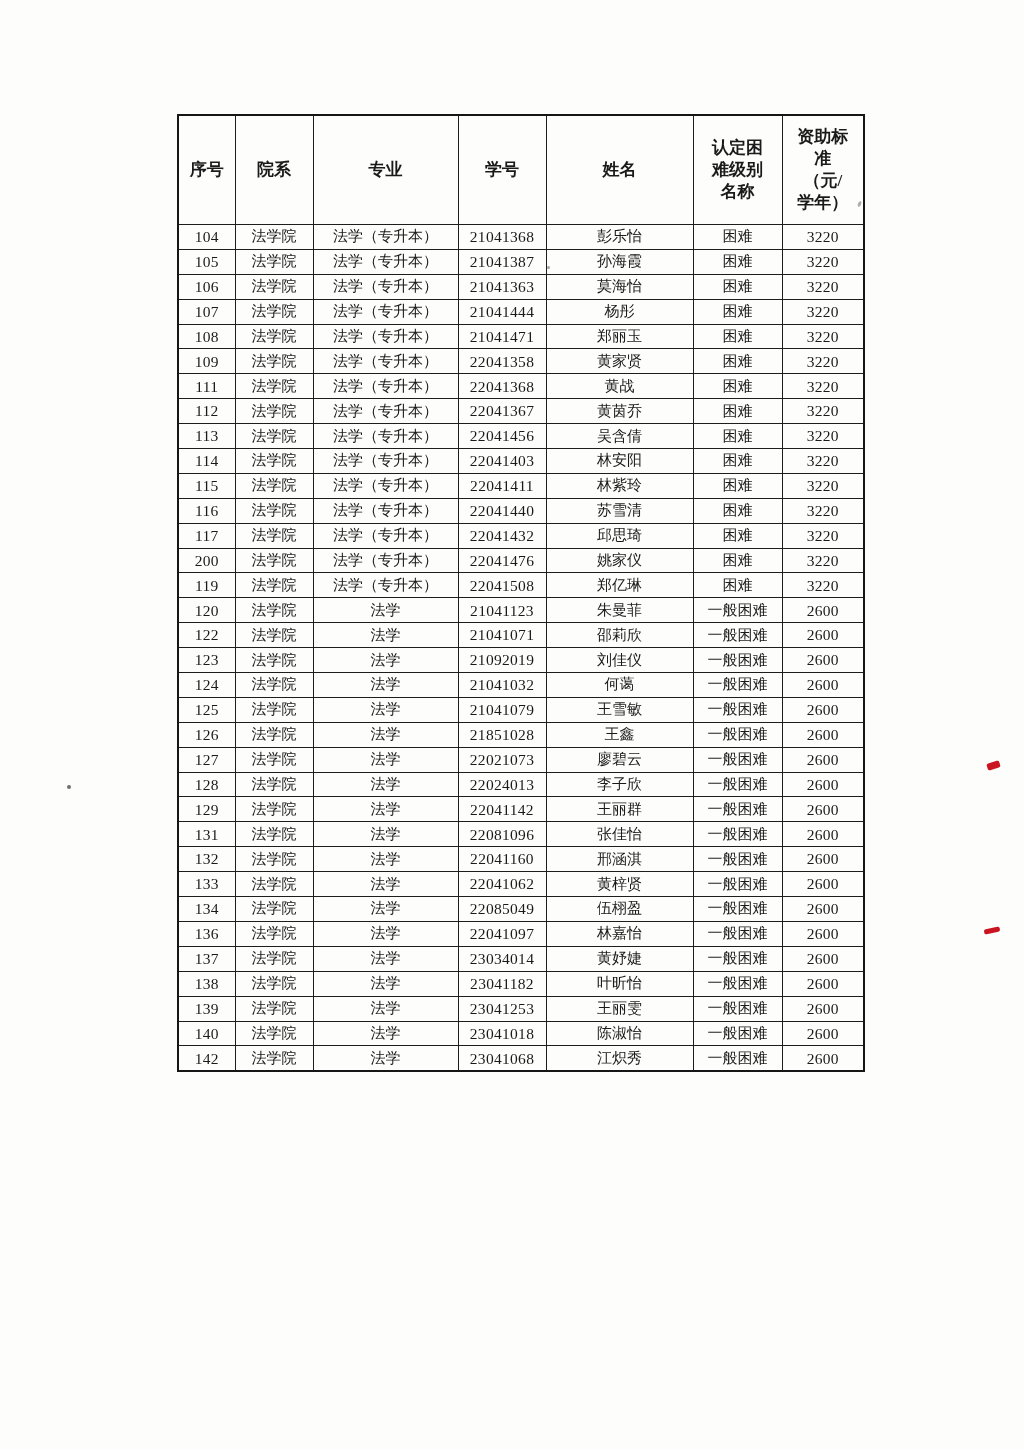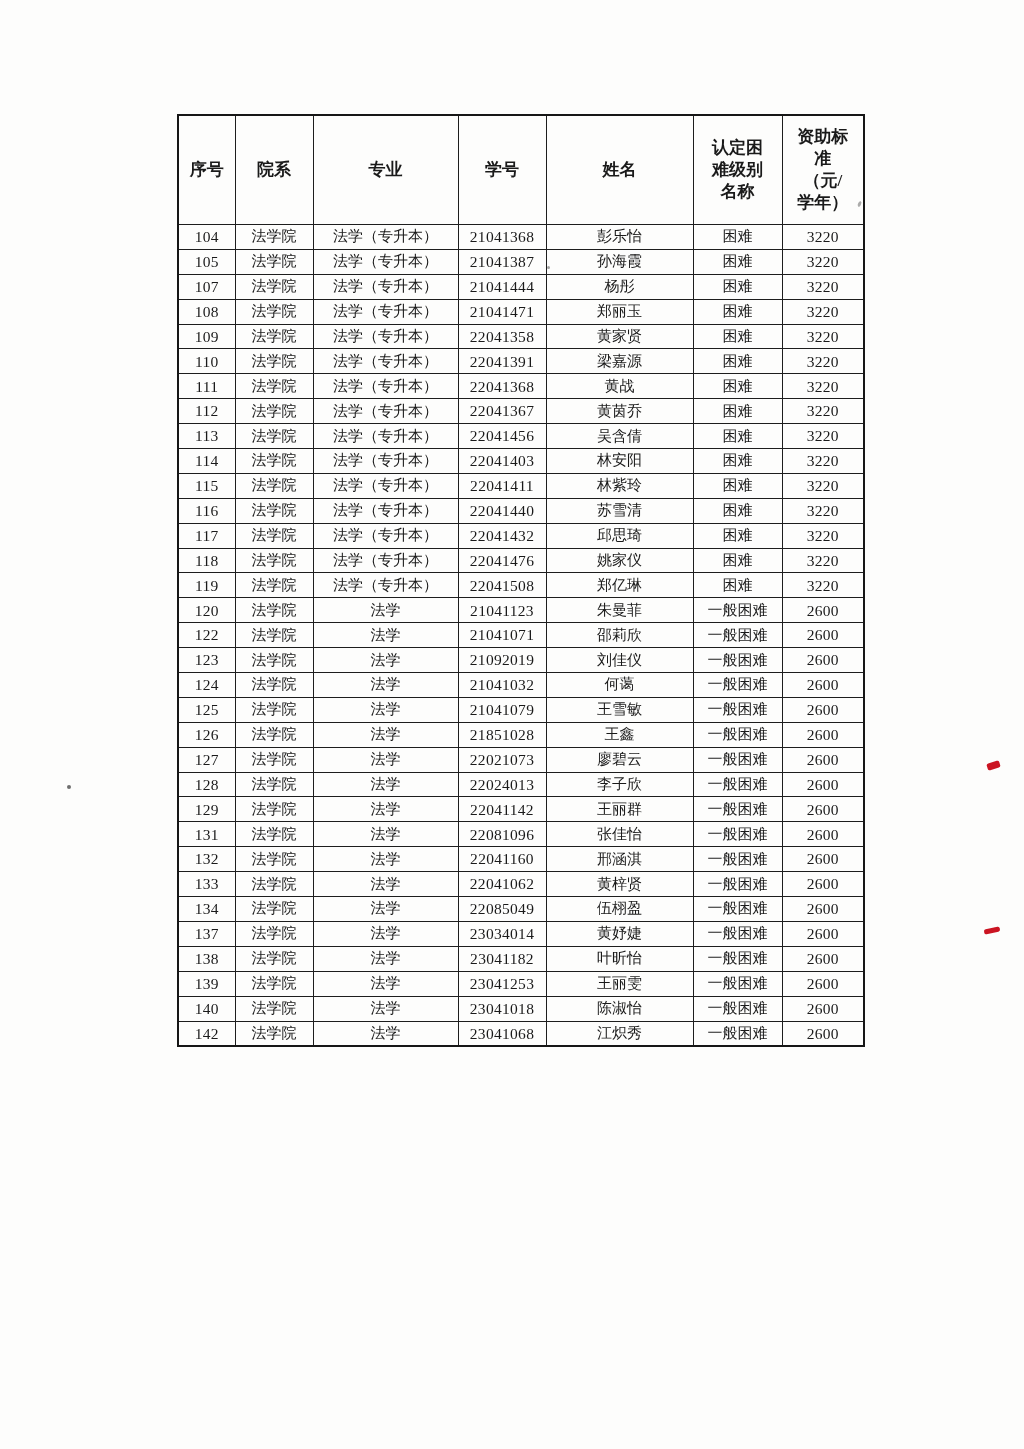--- a/index.html
+++ b/index.html
@@ -106,20 +106,29 @@
         <tr>
           <td class="num">105</td>
           <td>法学院</td>
           <td>法学（专升本）</td>
           <td class="num">21041387</td>
           <td>孙海霞</td>
           <td>困难</td>
           <td class="num">3220</td>
         </tr>
         <tr>
+          <td class="num">106</td>
+          <td>法学院</td>
+          <td>法学（专升本）</td>
+          <td class="num">21041363</td>
+          <td>莫海怡</td>
+          <td>困难</td>
+          <td class="num">3220</td>
+        </tr>
+        <tr>
           <td class="num">107</td>
           <td>法学院</td>
           <td>法学（专升本）</td>
           <td class="num">21041444</td>
           <td>杨彤</td>
           <td>困难</td>
           <td class="num">3220</td>
         </tr>
         <tr>
           <td class="num">108</td>
@@ -133,29 +142,20 @@
         <tr>
           <td class="num">109</td>
           <td>法学院</td>
           <td>法学（专升本）</td>
           <td class="num">22041358</td>
           <td>黄家贤</td>
           <td>困难</td>
           <td class="num">3220</td>
         </tr>
         <tr>
-          <td class="num">110</td>
-          <td>法学院</td>
-          <td>法学（专升本）</td>
-          <td class="num">22041391</td>
-          <td>梁嘉源</td>
-          <td>困难</td>
-          <td class="num">3220</td>
-        </tr>
-        <tr>
           <td class="num">111</td>
           <td>法学院</td>
           <td>法学（专升本）</td>
           <td class="num">22041368</td>
           <td>黄战</td>
           <td>困难</td>
           <td class="num">3220</td>
         </tr>
         <tr>
           <td class="num">112</td>
@@ -205,21 +205,21 @@
         <tr>
           <td class="num">117</td>
           <td>法学院</td>
           <td>法学（专升本）</td>
           <td class="num">22041432</td>
           <td>邱思琦</td>
           <td>困难</td>
           <td class="num">3220</td>
         </tr>
         <tr>
-          <td class="num">118</td>
+          <td class="num">200</td>
           <td>法学院</td>
           <td>法学（专升本）</td>
           <td class="num">22041476</td>
           <td>姚家仪</td>
           <td>困难</td>
           <td class="num">3220</td>
         </tr>
         <tr>
           <td class="num">119</td>
           <td>法学院</td>
@@ -336,20 +336,29 @@
           <td>黄梓贤</td>
           <td>一般困难</td>
           <td class="num">2600</td>
         </tr>
         <tr>
           <td class="num">134</td>
           <td>法学院</td>
           <td>法学</td>
           <td class="num">22085049</td>
           <td>伍栩盈</td>
+          <td>一般困难</td>
+          <td class="num">2600</td>
+        </tr>
+        <tr>
+          <td class="num">136</td>
+          <td>法学院</td>
+          <td>法学</td>
+          <td class="num">22041097</td>
+          <td>林嘉怡</td>
           <td>一般困难</td>
           <td class="num">2600</td>
         </tr>
         <tr>
           <td class="num">137</td>
           <td>法学院</td>
           <td>法学</td>
           <td class="num">23034014</td>
           <td>黄妤婕</td>
           <td>一般困难</td>

